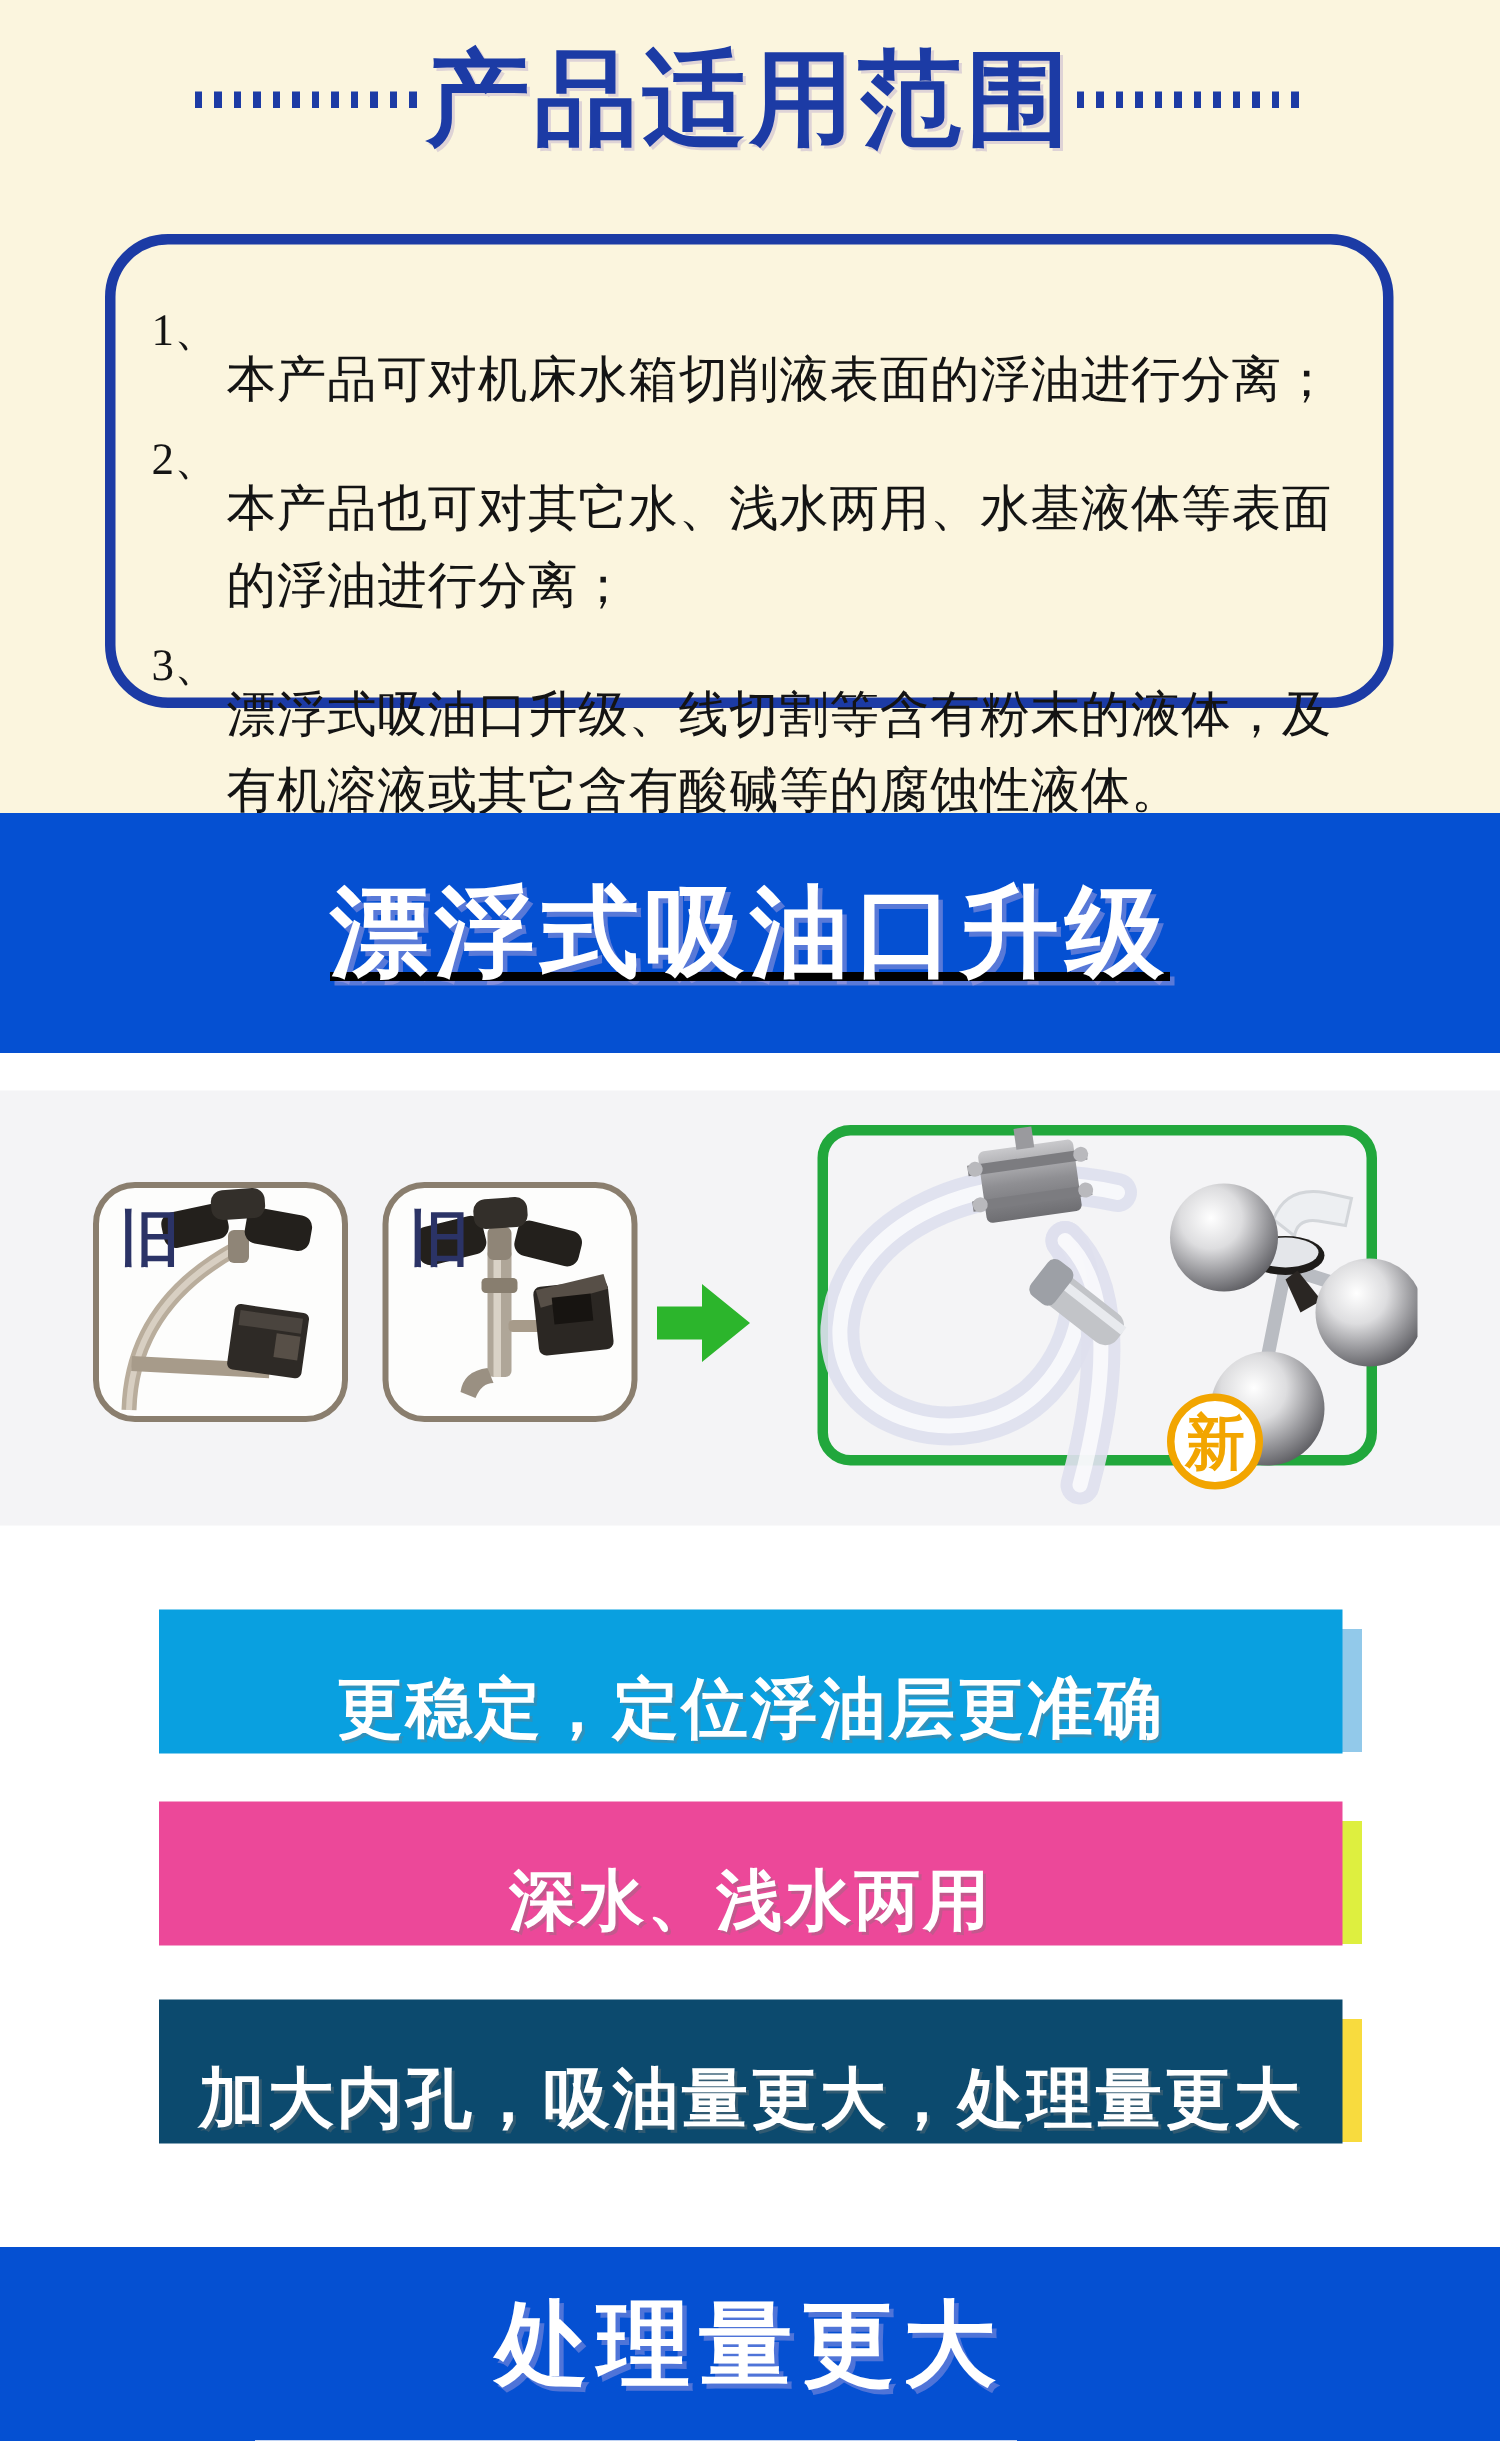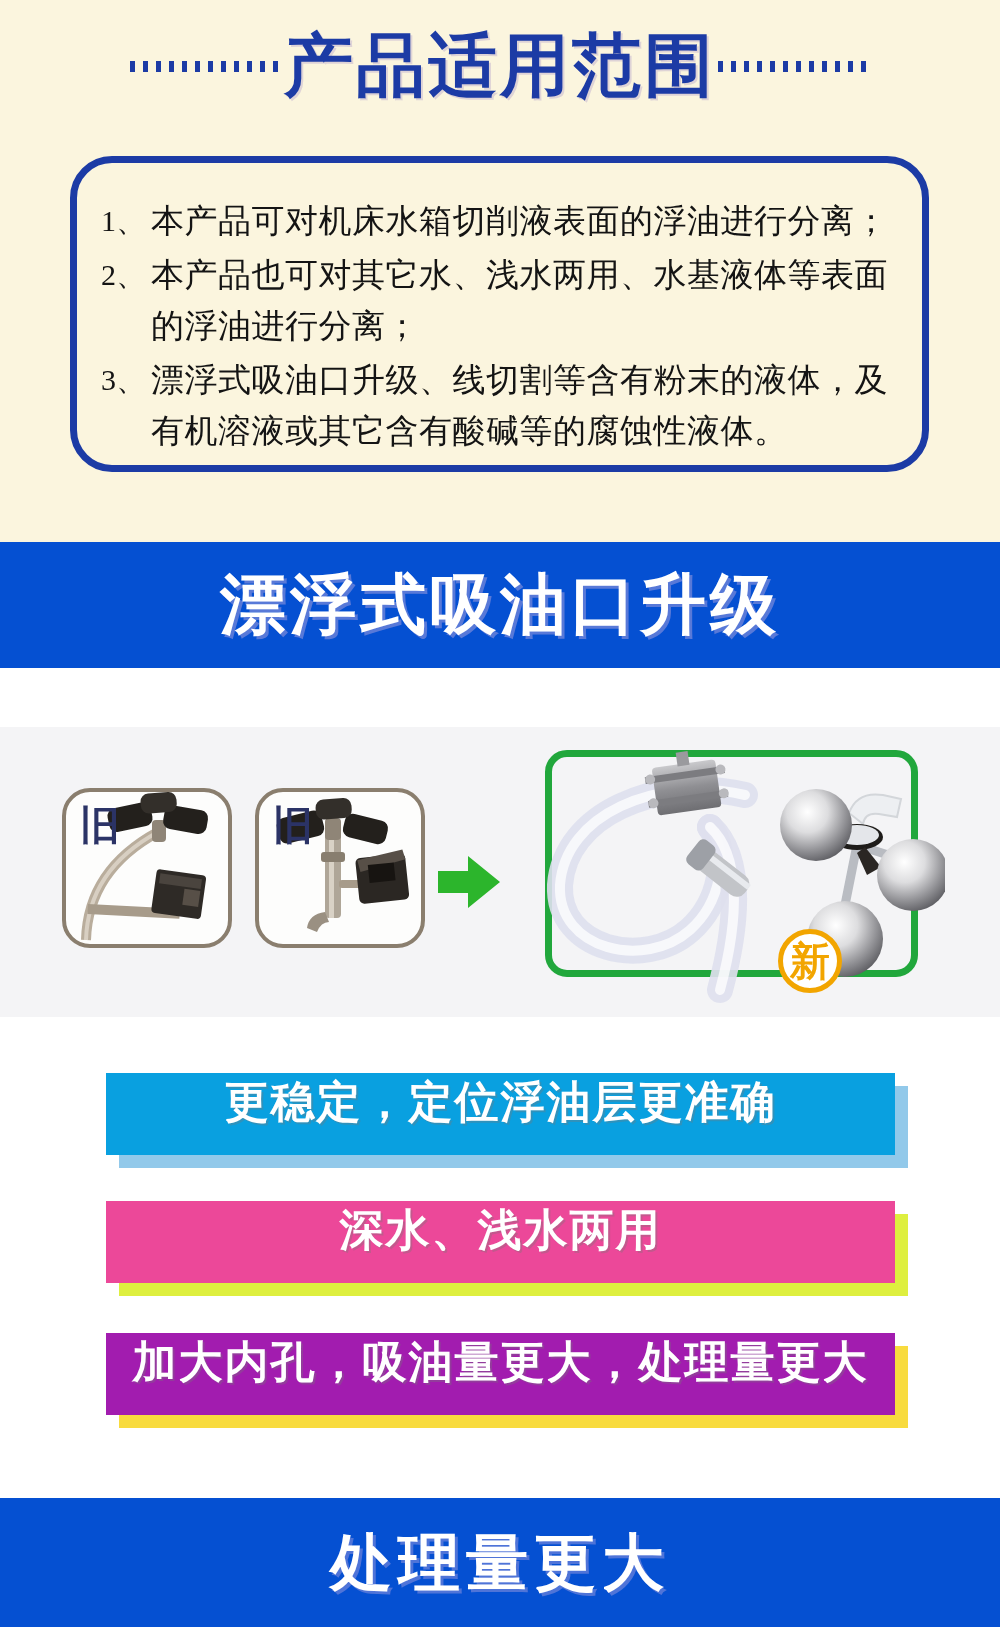--- a/index.html
+++ b/index.html
@@ -10,45 +10,45 @@
   
   .section-top{position:absolute;left:0;top:0;width:1000px;height:542px;background:#FBF5DE;}
   .title-row{position:absolute;left:0;top:18px;width:1000px;height:96px;display:flex;align-items:center;justify-content:center;gap:2px;}
   .dotted{width:152px;height:11px;background:repeating-linear-gradient(90deg,#1C3BA5 0 5px,transparent 5px 13px);}
   .main-title{font-size:69px;font-weight:900;color:#1C3BA5;letter-spacing:3px;white-space:nowrap;
     text-shadow:2px 2px 0 rgba(170,150,200,0.35);}
   .info-box{position:absolute;left:70px;top:156px;width:859px;height:316px;box-sizing:border-box;
     border:7px solid #1C3BA5;border-radius:42px;background:#FBF5DE;padding:32px 28px 0 24px;}
   .info-item{display:flex;margin-bottom:3px;}
   .info-num{flex:0 0 50px;font-size:30px;color:#141414;line-height:51px;font-family:"Liberation Serif","DejaVu Serif",serif;}
-  .info-text{flex:1;font-size:33px;color:#141414;line-height:51px;letter-spacing:0.5px;}
-  
-  .upgrade-banner{position:absolute;left:0;top:542px;width:1000px;height:126px;background:#0550D2;
-    display:flex;align-items:center;justify-content:center;}
+  .info-text{flex:1;font-size:33px;color:#141414;line-height:51px;letter-spacing:0.5px;margin-top:32px;}
+  
+  .upgrade-banner{position:absolute;left:0;top:542px;width:1000px;height:160px;background:#0550D2;
+    display:flex;align-items:center;justify-content:center;text-decoration:underline;}
   .upgrade-banner span{font-size:66px;font-weight:900;color:#ffffff;letter-spacing:4px;
     text-shadow:3px 3px 0 rgba(190,170,225,0.45);}
   
   .section-products{position:absolute;left:0;top:727px;width:1000px;height:290px;background:#F4F4F6;}
   .old-card{position:absolute;top:61px;width:170px;height:160px;box-sizing:border-box;
     background:#FDFDFC;border:4px solid #8A7E6E;border-radius:28px;}
   .old-card .old-label{position:absolute;left:14px;top:6px;font-size:40px;font-weight:700;color:#2B3366;font-family:"Liberation Serif","DejaVu Serif",serif;}
   .old-card svg{position:absolute;left:0;top:0;}
   .card1{left:62px;}
   .card2{left:255px;}
   .green-arrow{position:absolute;left:438px;top:856px;width:62px;height:52px;}
   .new-frame{position:absolute;left:545px;top:23px;width:373px;height:227px;box-sizing:border-box;
     border:7px solid #21A73C;border-radius:22px;}
   .new-photo{position:absolute;left:505px;top:8px;width:440px;height:275px;pointer-events:none;}
   .new-badge{position:absolute;left:778px;top:202px;width:64px;height:64px;box-sizing:border-box;
     border:5px solid #F2A500;border-radius:50%;background:#ffffff;display:flex;align-items:center;justify-content:center;
     font-size:40px;font-weight:900;color:#F2A500;z-index:5;}
   
   .feature-banner{position:absolute;left:106px;width:789px;height:82px;}
   .fb-shadow{position:absolute;left:13px;top:13px;width:789px;height:82px;}
-  .fb-face{position:absolute;left:0;top:0;width:789px;height:82px;display:flex;align-items:flex-start;justify-content:center;}
+  .fb-face{position:absolute;left:0;top:0;width:789px;height:96px;display:flex;align-items:flex-end;justify-content:center;}
   .fb-face span{font-size:44px;font-weight:900;color:#ffffff;letter-spacing:2px;
     text-shadow:2px 2px 0 rgba(120,120,120,0.35);}
   .fb1{top:1073px;} .fb2{top:1201px;} .fb3{top:1333px;}
   
   .footer-banner{position:absolute;left:0;top:1498px;width:1000px;height:129px;background:#0550D2;
     display:flex;align-items:center;justify-content:center;}
   .footer-banner span{font-size:62px;font-weight:900;color:#ffffff;letter-spacing:6px;
     text-shadow:3px 3px 0 rgba(190,170,225,0.4);}
 </style>
 </head>
@@ -211,20 +211,20 @@
 
 <div class="feature-banner fb2">
   <div class="fb-shadow" style="background: rgb(222, 239, 63);"></div>
   <div class="fb-face" style="background: #ec4899;">
     <span>深水、浅水两用</span>
   </div>
 </div>
 
 <div class="feature-banner fb3">
   <div class="fb-shadow" style="background: rgb(248, 219, 62);"></div>
-  <div class="fb-face" style="background: #a21caf;">
+  <div class="fb-face" style="background: #0c4a6e;">
     <span>加大内孔，吸油量更大，处理量更大</span>
   </div>
 </div>
 
 <div class="footer-banner">
   <span>处理量更大</span>
 </div>
 
 </body></html>

